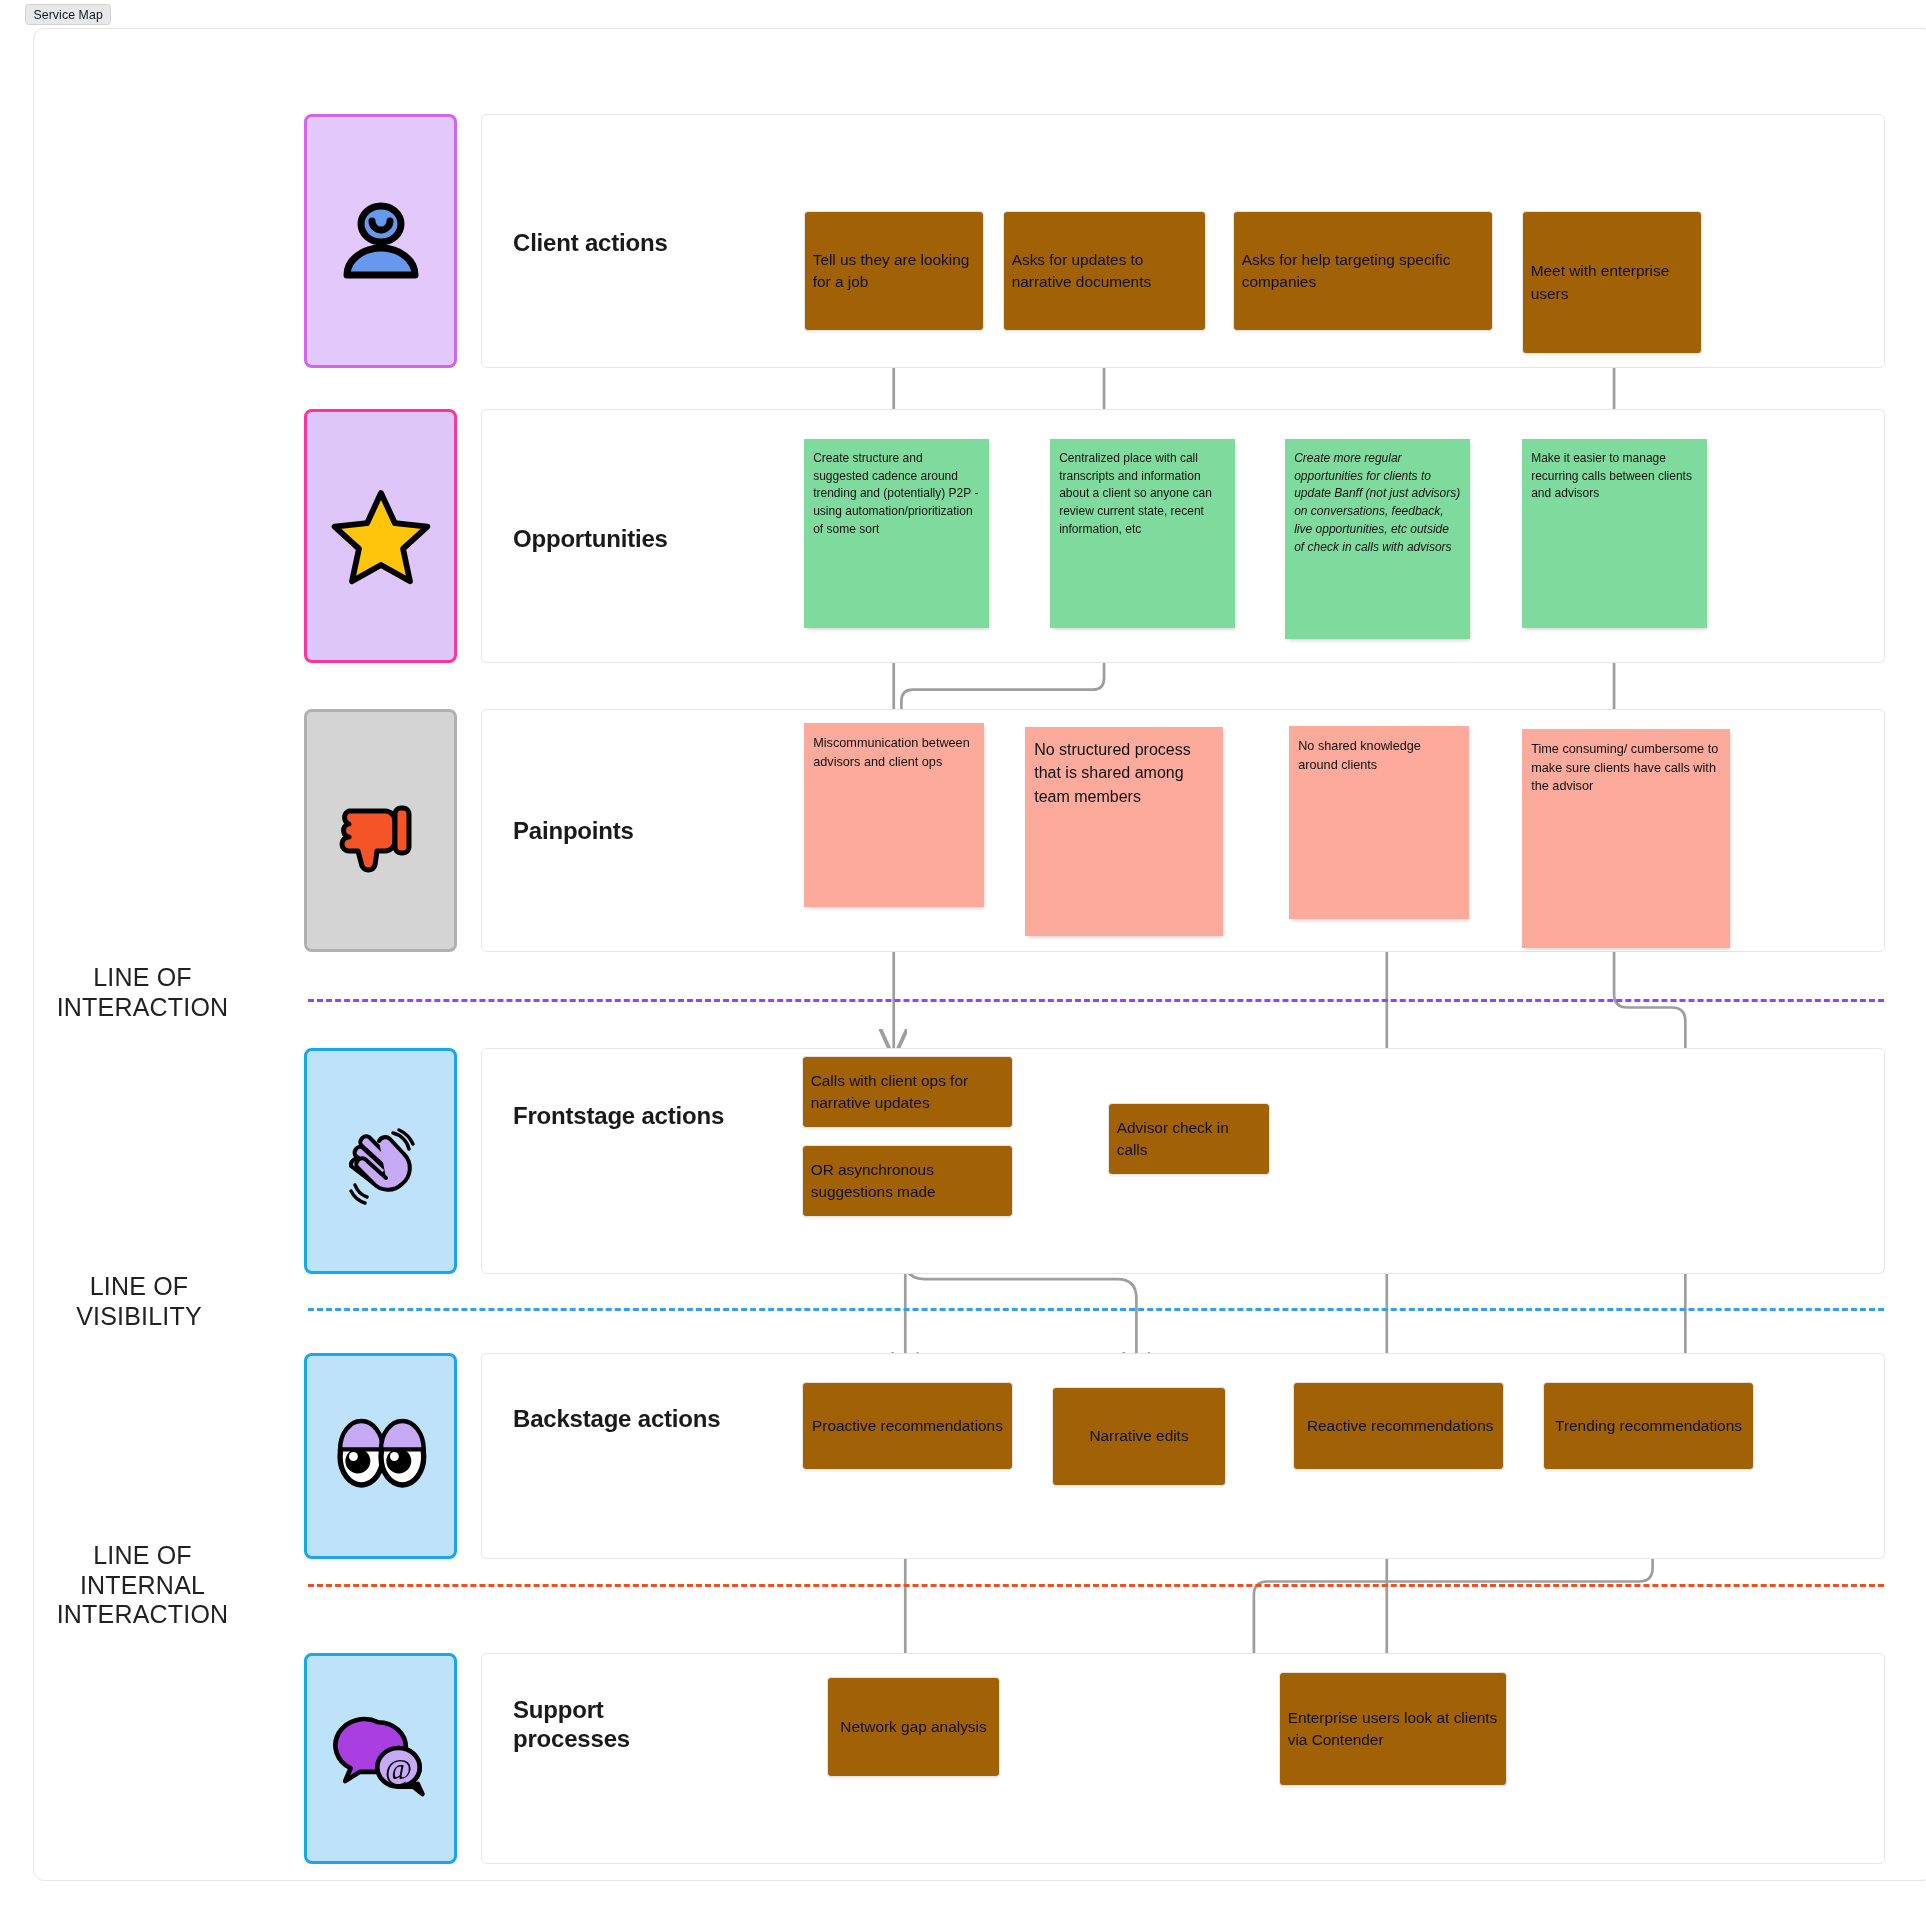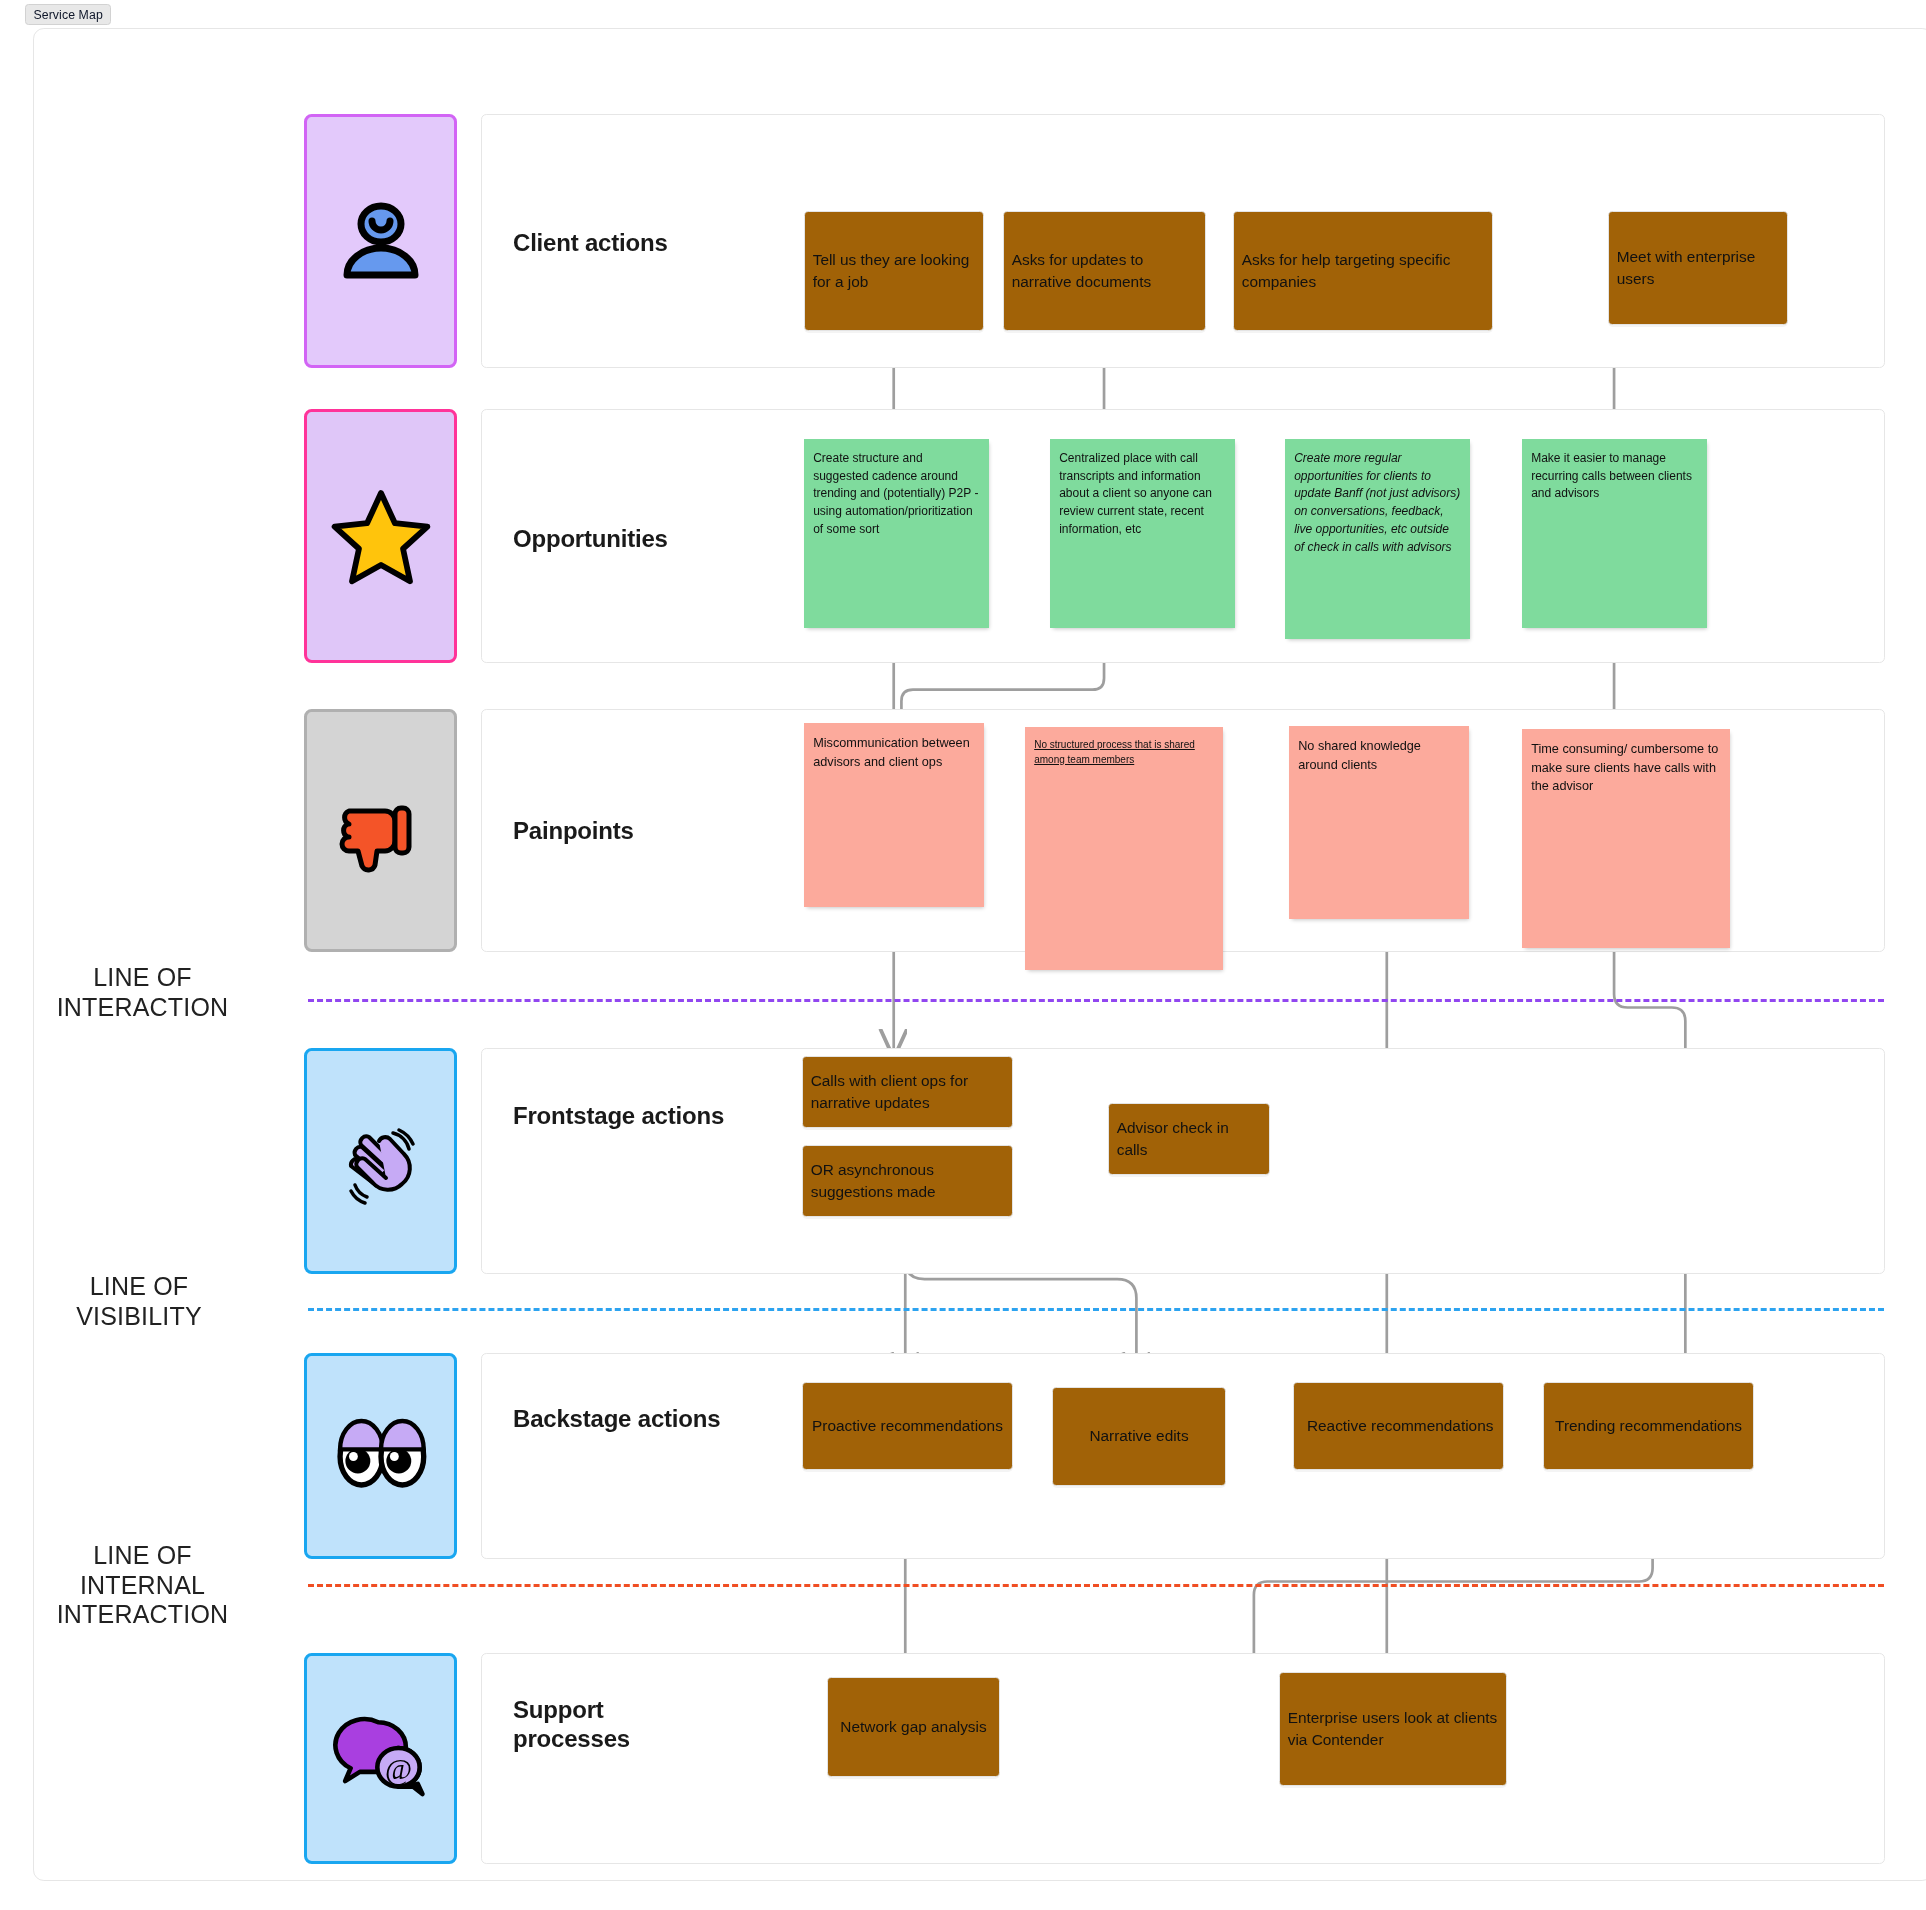--- a/index.html
+++ b/index.html
@@ -117,21 +117,21 @@
     <path d="M41 30 a9 9 0 0 0 18 0" fill="none" stroke="#000" stroke-width="7" stroke-linecap="round"></path>
     <path d="M16 84 a34 27 0 0 1 68 0 z" fill="#6699ee" stroke="#000" stroke-width="7" stroke-linejoin="round"></path>
   </svg>
 </div>
 <div class="row-panel" style="left:481px;top:114px;width:1404px;height:254px;"></div>
 <div class="row-title" style="left:513px;top:228px;width:308px;">Client actions</div>
 
 <div class="card" style="left:804px;top:211px;width:180px;height:120px;">Tell us they are looking for a job</div>
 <div class="card" style="left:1003px;top:211px;width:203px;height:120px;">Asks for updates to narrative documents</div>
 <div class="card" style="left:1233px;top:211px;width:260px;height:120px;">Asks for help targeting specific companies</div>
-<div class="card" style="left:1608px;top:211px;width:180px;height:114px;">Meet with enterprise users</div>
+<div class="card" style="left:1522px;top:211px;width:180px;height:143px;">Meet with enterprise users</div>
 
 <div class="icon-tile" style="left:304px;top:409px;width:153px;height:254px;background:#dfc6f8;border-color:#ff3399;">
   <svg width="116" height="116" viewBox="0 0 100 100">
     <path d="M50 13 L62 39 L90 42 L69 61 L75 89 L50 75 L25 89 L31 61 L10 42 L38 39 Z" fill="#ffc40c" stroke="#000" stroke-width="5" stroke-linejoin="round"></path>
   </svg>
 </div>
 <div class="row-panel" style="left:481px;top:409px;width:1404px;height:254px;"></div>
 <div class="row-title" style="left:513px;top:524px;width:316px;">Opportunities</div>
 
 <div class="sticky green" style="left:804px;top:439px;width:185px;height:189px;">Create structure and suggested cadence around trending and (potentially) P2P - using automation/prioritization of some sort</div>
@@ -143,21 +143,21 @@
   <svg width="100" height="100" viewBox="0 0 100 100">
     <path d="M18 30 h36 a10 10 0 0 1 10 10 v20 a10 10 0 0 1 -10 10 h-8 l-2 14 a7 7 0 0 1 -13 1 l-4 -15 h-9
              a7 7 0 0 1 0 -14 h-1 a7 7 0 0 1 0 -13 h1 a7 7 0 0 1 0 -13 z" fill="#f45428" stroke="#000" stroke-width="5" stroke-linejoin="round"></path>
     <rect x="64" y="27" width="14" height="45" rx="6" fill="#f45428" stroke="#000" stroke-width="5"></rect>
   </svg>
 </div>
 <div class="row-panel" style="left:481px;top:709px;width:1404px;height:243px;"></div>
 <div class="row-title" style="left:513px;top:816px;width:293px;">Painpoints</div>
 
 <div class="sticky red" style="left:804px;top:723px;width:180px;height:184px;font-size:12.7px;">Miscommunication between advisors and client ops</div>
-<div class="sticky red" style="left:1025px;top:727px;width:198px;height:243px;font-size:10px;text-decoration:underline;">No structured process that is shared among team members</div>
+<div class="sticky red" style="left:1025px;top:727px;width:198px;height:209px;font-size:16px;">No structured process that is shared among team members</div>
 <div class="sticky red" style="left:1289px;top:726px;width:180px;height:193px;font-size:12.7px;">No shared knowledge around clients</div>
 <div class="sticky red" style="left:1522px;top:729px;width:208px;height:219px;font-size:12.7px;">Time consuming/ cumbersome to make sure clients have calls with the advisor</div>
 
 <div class="line-label" style="left:23px;top:963px;width:239px;">LINE OF
 INTERACTION</div>
 <div class="hline" style="left:308px;top:999px;width:1576px;border-top-color:#9146f0;"></div>
 
 <div class="icon-tile" style="left:304px;top:1048px;width:153px;height:226px;background:#bfe2fb;border-color:#19a6f0;">
   <svg width="100" height="100" viewBox="0 0 100 100">
     <g fill="#c6aaf5" stroke="#000" stroke-width="4" stroke-linejoin="round" stroke-linecap="round">

